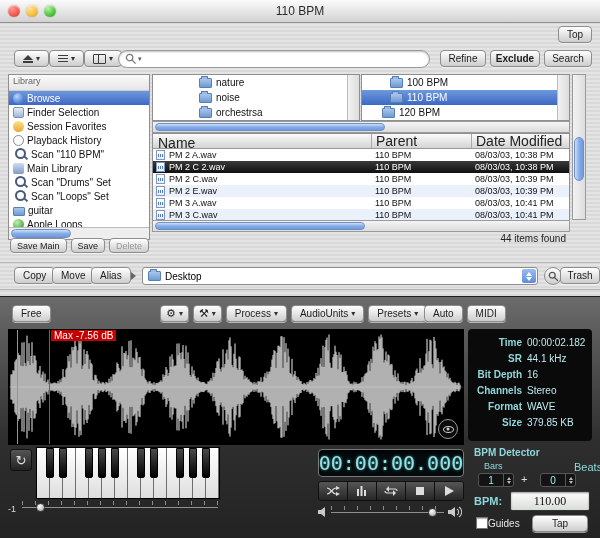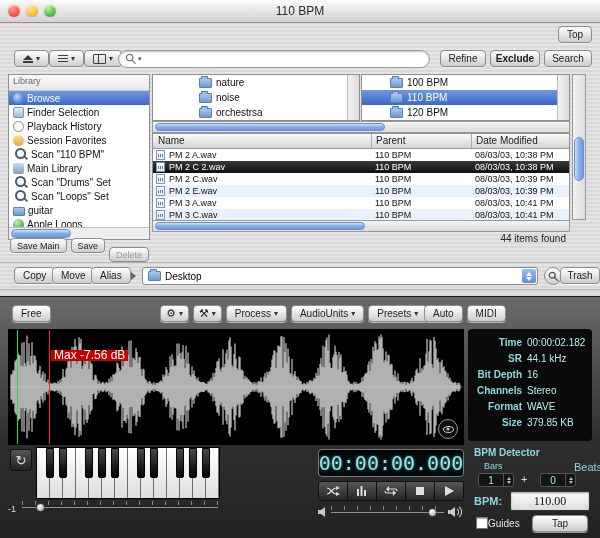--- a/index.html
+++ b/index.html
@@ -58,56 +58,56 @@
   .folder{width:13px;height:10px;background:linear-gradient(#a9c6ec,#6f9ad0);border:1px solid #5580b8;border-radius:1px;position:relative;margin-right:4px;box-sizing:border-box;flex:0 0 auto;}
   .folder::before{content:"";position:absolute;top:-3px;left:1px;width:5px;height:2px;background:#9db9e4;border:1px solid #5580b8;border-bottom:none;border-radius:1px 1px 0 0;}
   .colvtrack{position:absolute;right:0;top:0;bottom:0;width:11px;background:linear-gradient(90deg,#f2f2f2,#ddd);border-left:1px solid #bbb;}
   
   .hscroll{position:absolute;height:12px;background:linear-gradient(#f4f4f4,#dcdcdc);border:1px solid #9a9a9a;box-sizing:border-box;}
   .hthumb{position:absolute;top:1px;bottom:1px;border-radius:6px;background:linear-gradient(#cfe0f7,#86ade8 50%,#6e9bdf);border:1px solid #6f8fc9;box-sizing:border-box;}
   .vthumb{position:absolute;left:1px;right:1px;border-radius:6px;background:linear-gradient(90deg,#cfe0f7,#86ade8 50%,#6e9bdf);border:1px solid #6f8fc9;box-sizing:border-box;}
   #colhscroll{left:152px;top:121px;width:418px;}
   
   #filelist{left:152px;top:133px;width:418px;height:87px;}
-  #flheader{position:relative;height:14px;background:linear-gradient(#fafafa,#d4d4d4);border-bottom:1px solid #999;font-size:10px;color:#222;}
+  #flheader{position:relative;height:14px;background:linear-gradient(#fafafa,#d4d4d4);border-bottom:1px solid #999;font-size:14px;color:#222;}
   .hcol{position:absolute;top:1px;}
   .hc-name{left:5px;} .hc-parent{left:218px;border-left:1px solid #aaa;padding-left:4px;top:0;height:14px;line-height:14px;}
   .hc-date{left:318px;border-left:1px solid #aaa;padding-left:4px;top:0;height:14px;line-height:14px;}
   .flrow{position:relative;height:12px;font-size:9px;color:#111;}
   .flrow:nth-child(odd){background:#eaf1fb;}
   .flrow.sel{background:linear-gradient(#3a3a3a,#101010);color:#fff;}
   .cell{position:absolute;top:0;line-height:12px;white-space:nowrap;overflow:hidden;}
   .c-name{left:16px;width:198px;} .c-parent{left:222px;width:92px;} .c-date{left:322px;width:94px;}
   .wdoc{position:absolute;left:3px;top:1px;width:9px;height:10px;background:linear-gradient(#fff,#e7ecf8);border:1px solid #8396bb;box-sizing:border-box;}
   .wdoc::after{content:"";position:absolute;left:1px;right:1px;top:3px;height:3px;
     background:repeating-linear-gradient(90deg,#4a7fd6 0 1px,transparent 1px 2px);}
   #listvtrack{position:absolute;left:572px;top:74px;width:14px;height:146px;background:linear-gradient(90deg,#f2f2f2,#ddd);border:1px solid #9a9a9a;box-sizing:border-box;}
   #listhscroll{left:152px;top:220px;width:418px;}
   #statustext{position:absolute;right:34px;top:233px;font-size:10px;color:#222;}
   #saverow{position:absolute;left:10px;top:238px;display:flex;gap:4px;}
-  .btn.disabled{color:#999;margin-top:9px;}
+  .btn.disabled{color:#999;}
   
   #destrow{position:absolute;left:0;top:262px;width:600px;height:26px;border-top:1px solid #b5b5b5;border-bottom:1px solid #b5b5b5;}
   #destrow .btn{position:absolute;top:4px;}
   #destselect{position:absolute;left:142px;top:4px;width:396px;height:18px;background:#fff;border:1px solid #8d8d8d;border-radius:3px;
      display:flex;align-items:center;padding-left:5px;box-sizing:border-box;font-size:10px;}
   #deststepper{position:absolute;right:1px;top:1px;bottom:1px;width:14px;border-radius:2px;
      background:linear-gradient(#9dbdf0,#5d8bdd);display:flex;flex-direction:column;align-items:center;justify-content:center;gap:1px;}
   .tri-up{width:0;height:0;border-left:3px solid transparent;border-right:3px solid transparent;border-bottom:4px solid #fff;}
   .tri-dn{width:0;height:0;border-left:3px solid transparent;border-right:3px solid transparent;border-top:4px solid #fff;}
   #magbtn{position:absolute;left:544px;top:4px;width:18px;height:18px;border-radius:50%;padding:0;}
   .disc{width:0;height:0;border-top:4px solid transparent;border-bottom:4px solid transparent;border-left:5px solid #666;position:absolute;left:131px;top:9px;}
   
   #panel{position:absolute;left:0;top:296px;width:600px;height:242px;background:linear-gradient(#6b6b6b,#2e2e2e 60%,#232323);border-top:1px solid #1c1c1c;}
   #panel .prow{position:absolute;top:8px;height:18px;display:flex;gap:4px;}
   #wave{position:absolute;left:8px;top:32px;width:454px;height:114px;background:#000;border:1px solid #000;}
   #wave svg{position:absolute;left:0;top:0;}
   #cursor-green{position:absolute;left:8px;top:0;bottom:0;width:1px;background:#19e53a;}
   #cursor-red{position:absolute;left:40px;top:0;bottom:0;width:1px;background:#ff2222;}
-  #maxlabel{position:absolute;left:42px;top:20px;background:#c40000;color:#fff;font-size:12px;padding:0 3px;line-height:11px;}
+  #maxlabel{position:absolute;left:42px;top:0;background:#c40000;color:#fff;font-size:10px;padding:0 3px;line-height:11px;}
   #eyebtn{position:absolute;right:5px;bottom:5px;width:18px;height:18px;border-radius:50%;background:#0c0c0c;border:1px solid #9a9a9a;display:flex;align-items:center;justify-content:center;}
   .eye{width:11px;height:7px;border:1.5px solid #d0d0d0;border-radius:50%;position:relative;box-sizing:border-box;}
   .eye::after{content:"";position:absolute;left:50%;top:50%;transform:translate(-50%,-50%);width:3px;height:3px;border-radius:50%;background:#d0d0d0;}
   #infopanel{position:absolute;left:468px;top:32px;width:124px;height:112px;background:#0a0a0a;border-radius:4px;font-size:10px;padding-top:6px;box-sizing:border-box;}
   .inforow{display:flex;height:16px;line-height:16px;}
   .inflabel{width:54px;text-align:right;color:#8fd7db;font-weight:bold;padding-right:5px;flex:0 0 auto;}
   .infval{color:#bdebee;}
   
   #bpmtitle{position:absolute;left:474px;top:150px;color:#8fd7db;font-size:10px;font-weight:bold;}
   #barslabel{position:absolute;left:484px;top:164px;color:#8fd7db;font-size:9px;}
@@ -196,28 +196,28 @@
     <div id="sbheader">Library</div>
     <div class="sbitem sel">
       <span class="sic blue"></span>
       <span>Browse</span>
       </div>
     <div class="sbitem">
       <span class="sic finder"></span>
       <span>Finder Selection</span>
       </div>
     <div class="sbitem">
+      <span class="sic fav"></span>
+      <span>Session Favorites</span>
+      </div>
+    <div class="sbitem">
       <span class="sic clock"></span>
       <span>Playback History</span>
       </div>
     <div class="sbitem">
-      <span class="sic fav"></span>
-      <span>Session Favorites</span>
-      </div>
-    <div class="sbitem">
       <span class="sic mag"></span>
       <span>Scan "110 BPM"</span>
       </div>
     <div class="sbitem">
       <span class="sic home"></span>
       <span>Main Library</span>
       </div>
     <div class="sbitem">
       <span class="sic mag"></span>
       <span>Scan "Drums" Set</span>
@@ -256,21 +256,21 @@
   </div>
   <div class="pane" id="col2">
     <div class="colrow" style="padding-left:28px;">
       <span class="folder"></span>
       <span>100 BPM</span>
       </div>
     <div class="colrow sel" style="padding-left:28px;">
       <span class="folder"></span>
       <span>110 BPM</span>
       </div>
-    <div class="colrow" style="padding-left:28px;">
+    <div class="colrow" style="padding-left:20px;">
       <span class="folder"></span>
       <span>120 BPM</span>
       </div>
     <div class="colvtrack"></div>
   </div>
   <div class="hscroll" id="colhscroll">
     <div class="hthumb" style="left:2px;width:230px;"></div>
   </div>
 
   <div class="pane" id="filelist">

